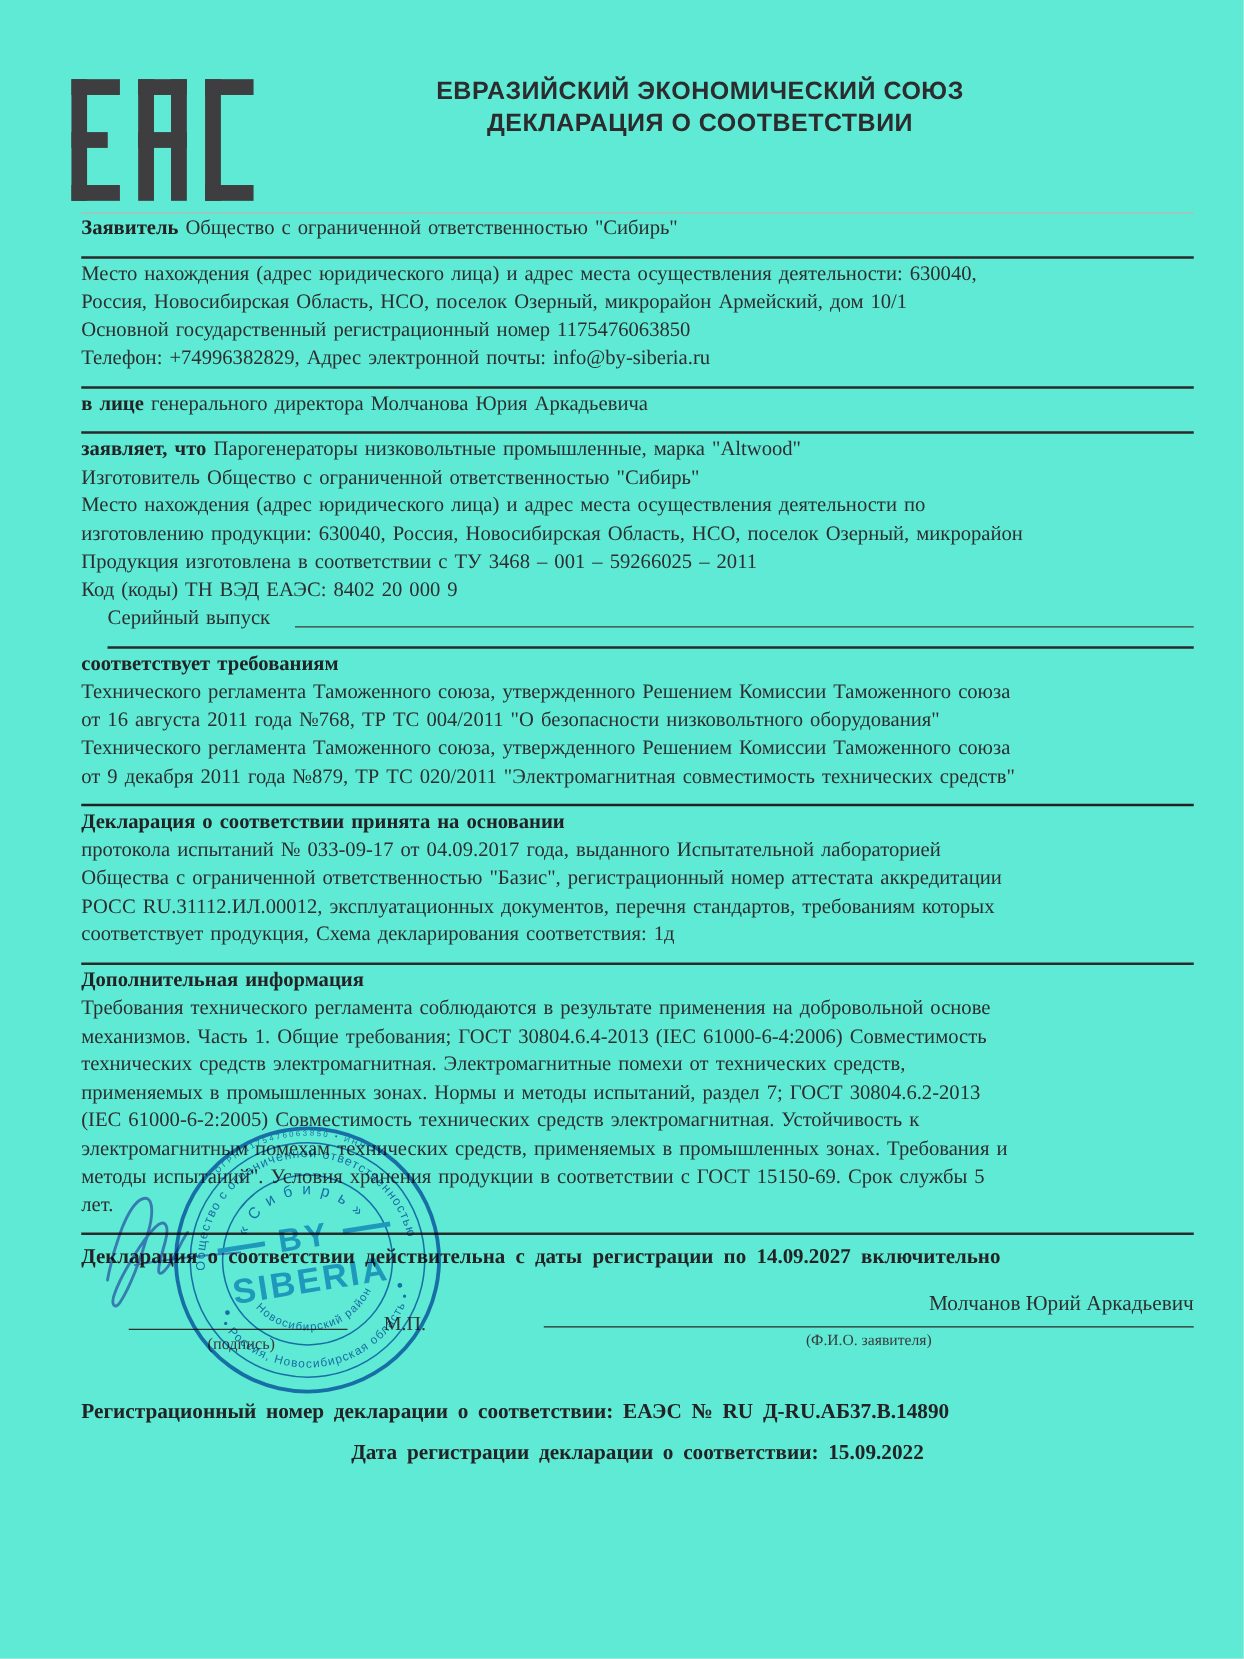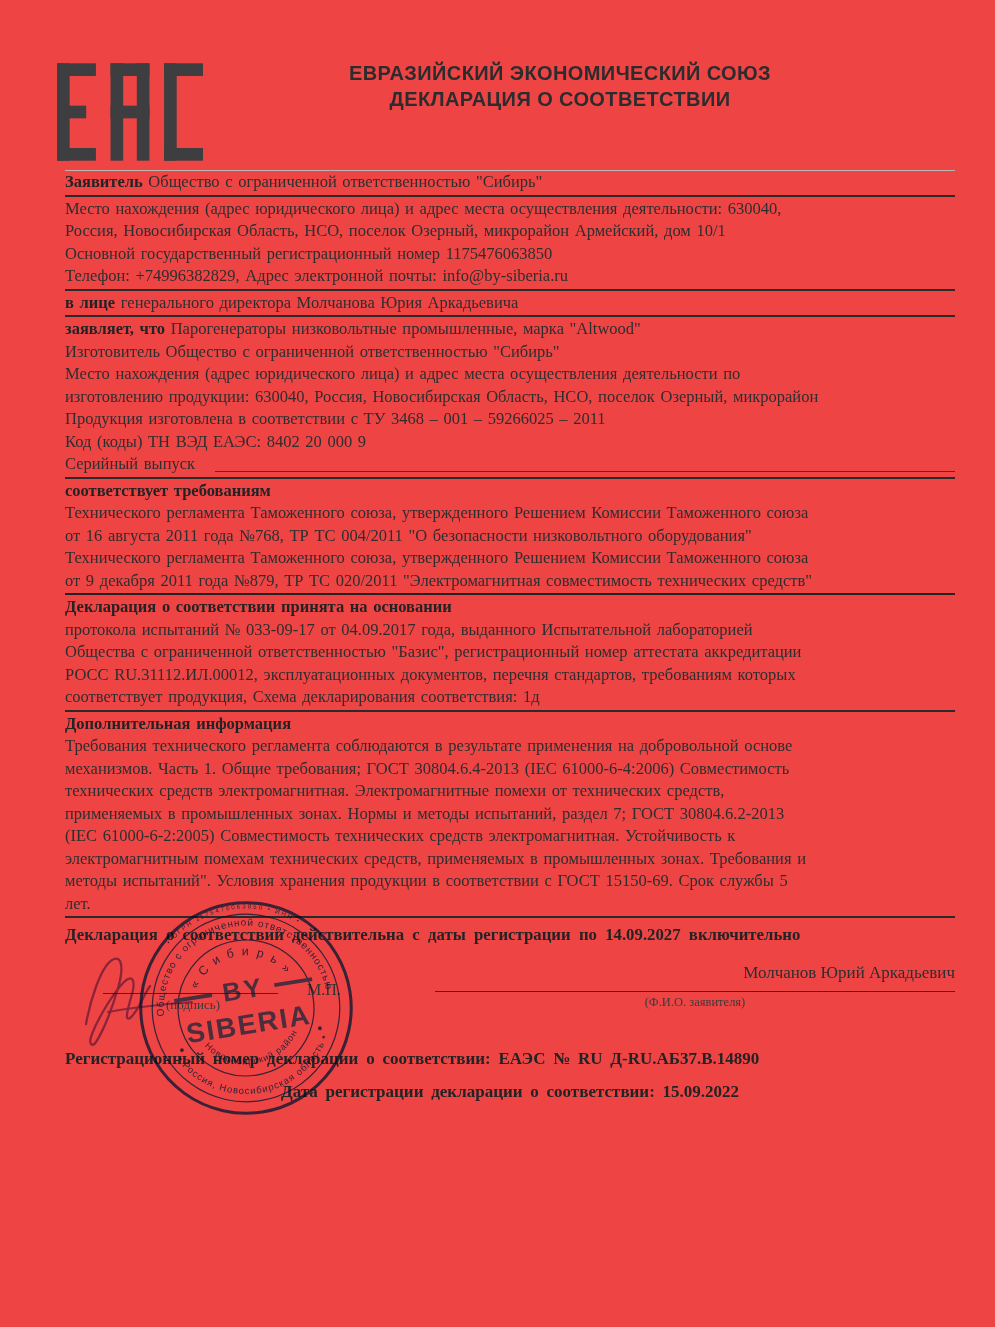--- a/index.html
+++ b/index.html
@@ -1,20 +1,20 @@
 <!DOCTYPE html>
 <html><head>
 <meta charset="utf-8">
 <style>
   html,body{margin:0;padding:0;background:#e8e8e8;}
   .page{
     position:relative;
     width:995px;height:1327px;
     margin:0 auto;
-    background:#ef4444;
+    background:#5eead4;
     overflow:hidden;
     font-family:"Liberation Serif","DejaVu Serif",serif;
     color:#2e2e30;
   }
   
   .hdr{position:absolute;top:0;left:0;width:100%;height:165px;}
   .eac-logo{position:absolute;left:57px;top:62px;}
   .titles{
     position:absolute;left:295px;top:60px;width:530px;
     text-align:center;
@@ -25,24 +25,24 @@
   
   .content{position:absolute;left:65px;top:170px;width:890px;}
   .row{
     margin:0;padding:0;
     font-size:16.5px;line-height:22.5px;
     word-spacing:1.5px;
     white-space:nowrap;
   }
   .row b{font-weight:bold;color:#232325;}
   .row.bold{font-weight:bold;color:#232325;}
-  .rule-after{border-bottom:2px solid #2a2a2a;padding-bottom:1px;margin-bottom:1px;}
+  .rule-after{border-bottom:2px solid #2a2a2a;padding-bottom:11px;margin-bottom:1px;}
   .rule-thick{border-bottom:2.6px solid #222;}
   .toprule{border-top:1px solid #b9b6b2;}
-  .serial{position:relative;}
+  .serial{position:relative;margin-left:21px;}
   .tail-line{position:absolute;left:150px;right:0;top:18px;border-top:1.7px solid #3a3a3a;}
   .validity{margin-top:6px;font-size:16.8px;word-spacing:4px;}
   
   .sigzone{position:relative;height:82px;margin-top:4px;}
   .sig-line{position:absolute;left:38px;width:175px;top:42px;border-top:1.6px solid #2f2f2f;}
   .sig-caption{position:absolute;left:48px;top:46px;width:160px;text-align:center;font-size:13px;color:#3a3a3c;}
   .mp{position:absolute;left:242px;top:30px;font-size:16px;color:#333;}
   .fio-name{position:absolute;left:370px;top:12px;width:520px;text-align:right;font-size:17px;color:#2e2e30;}
   .fio-line{position:absolute;left:370px;width:520px;top:40px;border-top:1.8px solid #2a2a2a;}
   .fio-caption{position:absolute;left:370px;top:44px;width:520px;text-align:center;font-size:12.5px;color:#3a3a3c;}

